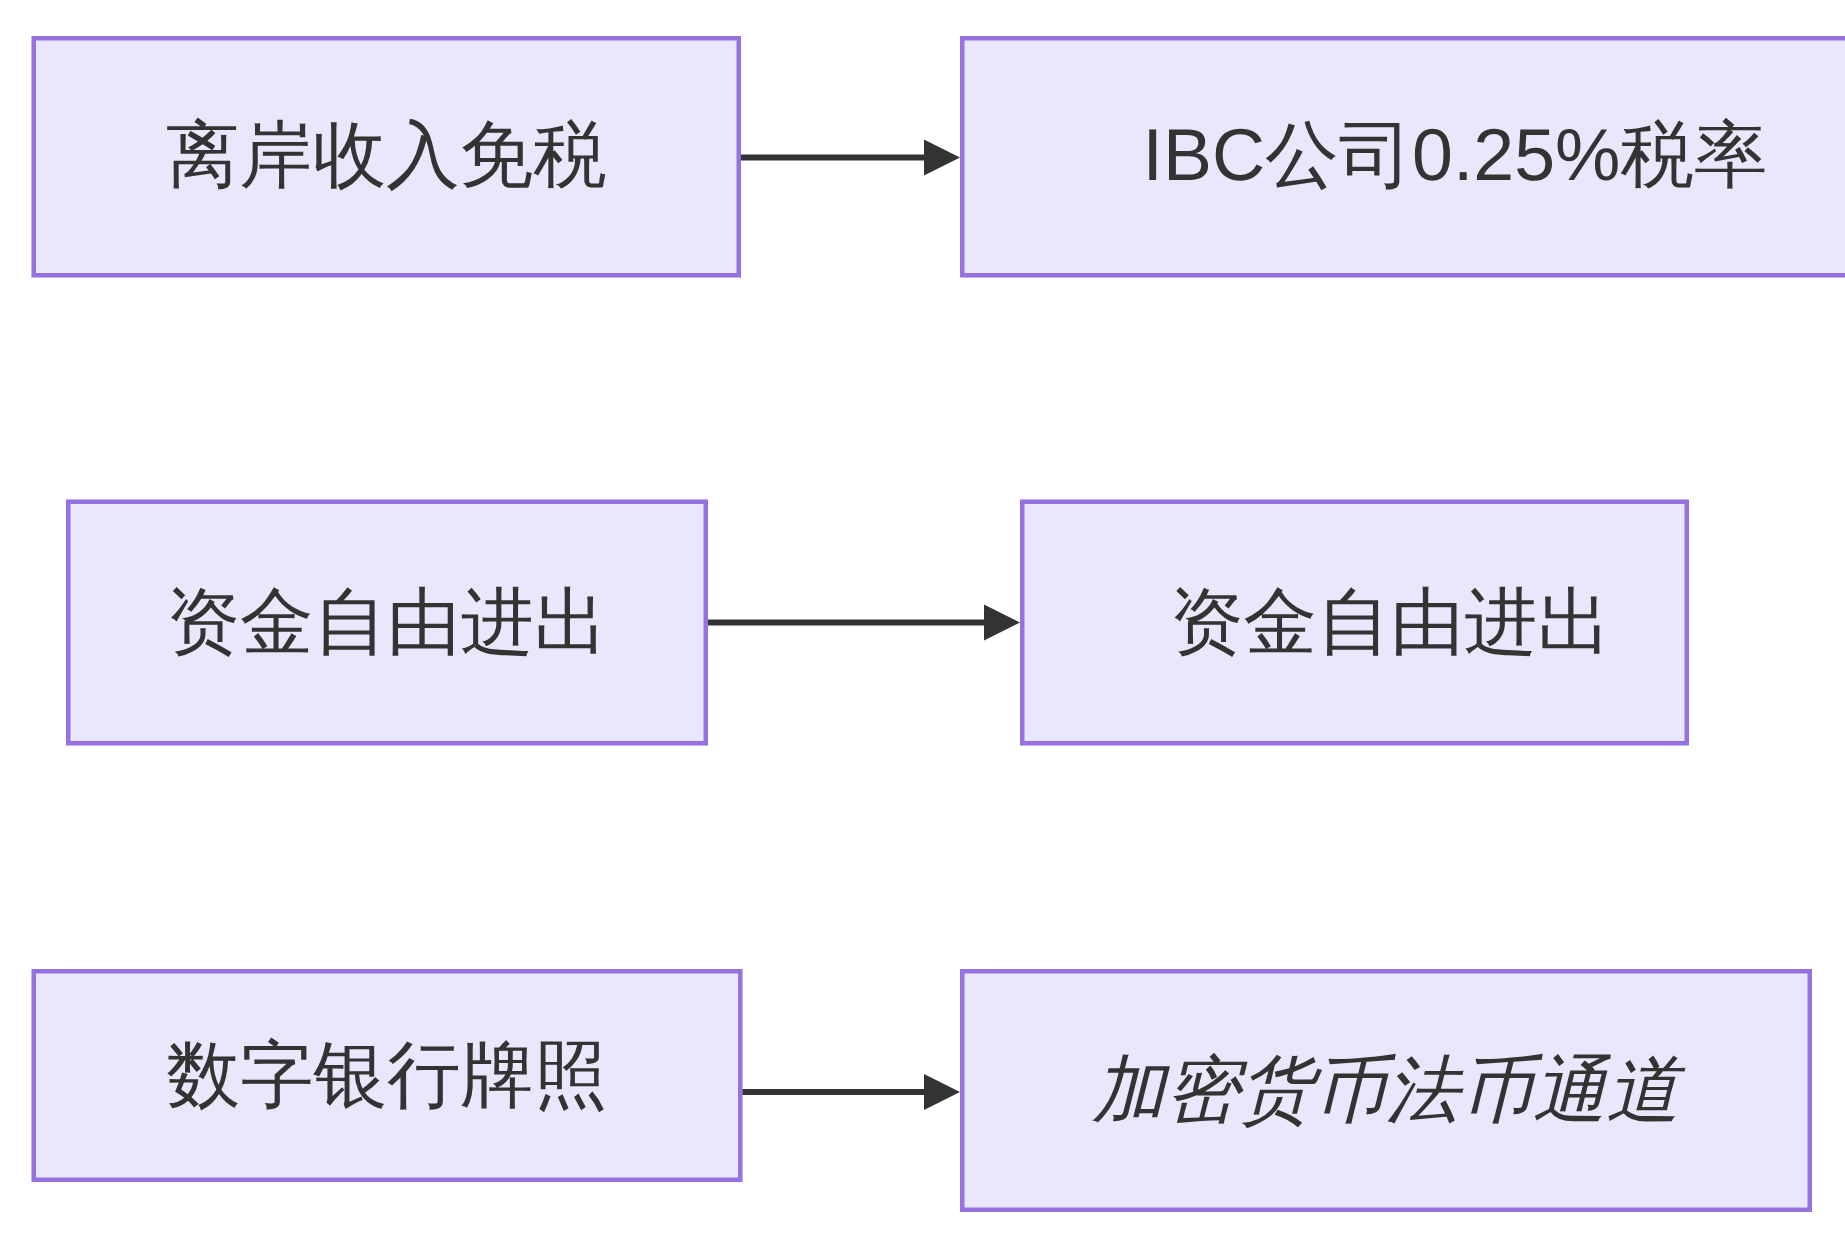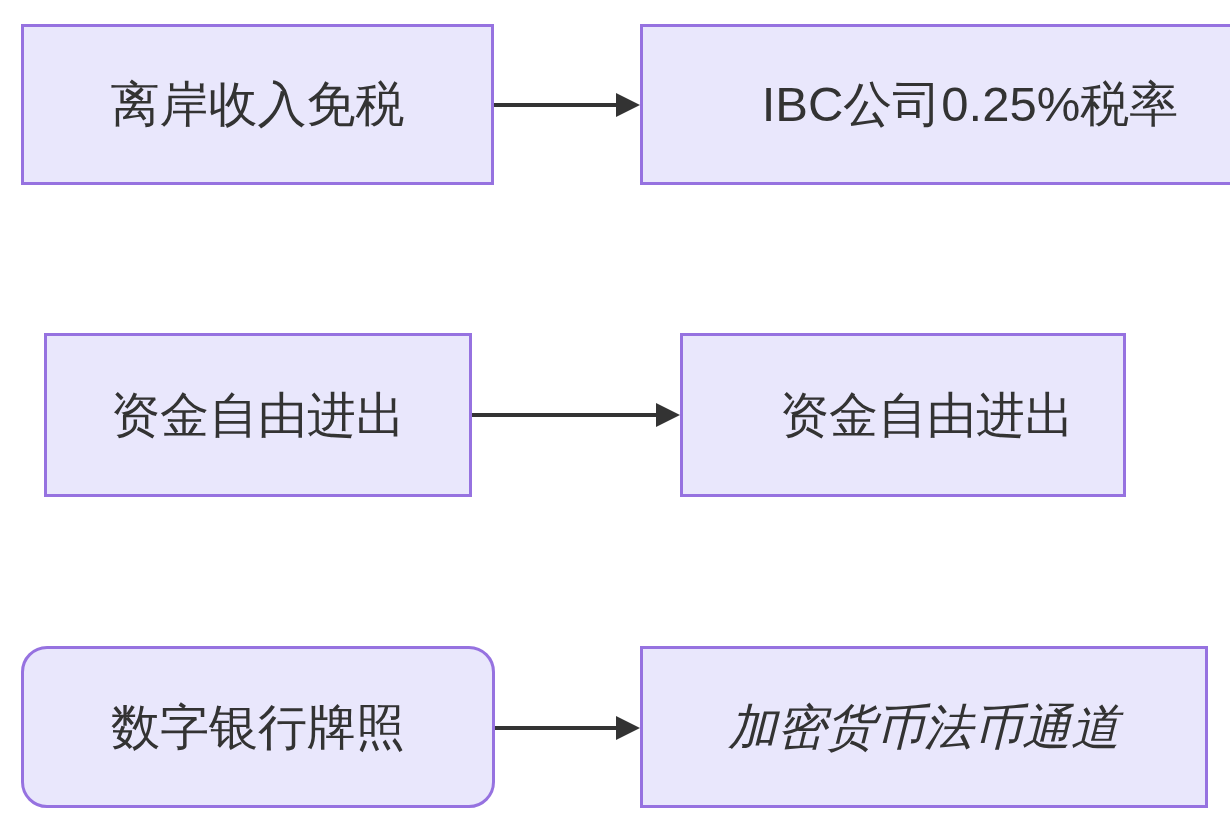--- a/index.html
+++ b/index.html
@@ -56,21 +56,21 @@
   #node-offshore-tax-exemption { left: 21px;  top: 24px;  width: 473px; height: 161px; }
   #node-ibc-tax-rate           { left: 640px; top: 24px;  width: 660px; height: 161px; }
   #edge-row-1                  { left: 494px; top: 85px;  width: 146px; height: 40px; }
 
   
   #node-no-forex-control       { left: 44px;  top: 333px; width: 428px; height: 164px; }
   #node-free-capital-flow      { left: 680px; top: 333px; width: 446px; height: 164px; padding-left: 48px; }
   #edge-row-2                  { left: 472px; top: 395px; width: 208px; height: 40px; }
 
   
-  #node-digital-bank-license   { left: 21px;  top: 646px; width: 474px; height: 162px; border-radius: 26px; }
+  #node-digital-bank-license   { left: 21px;  top: 646px; width: 474px; height: 142px; }
   #node-crypto-fiat-gateway    { left: 640px; top: 646px; width: 568px; height: 162px; font-style: italic; }
   #edge-row-3                  { left: 495px; top: 708px; width: 145px; height: 40px; }
 </style>
 </head>
 <body>
 
 <div id="canvas">
 
   <div class="node" id="node-offshore-tax-exemption">
     <span class="node-label">离岸收入免税</span>

